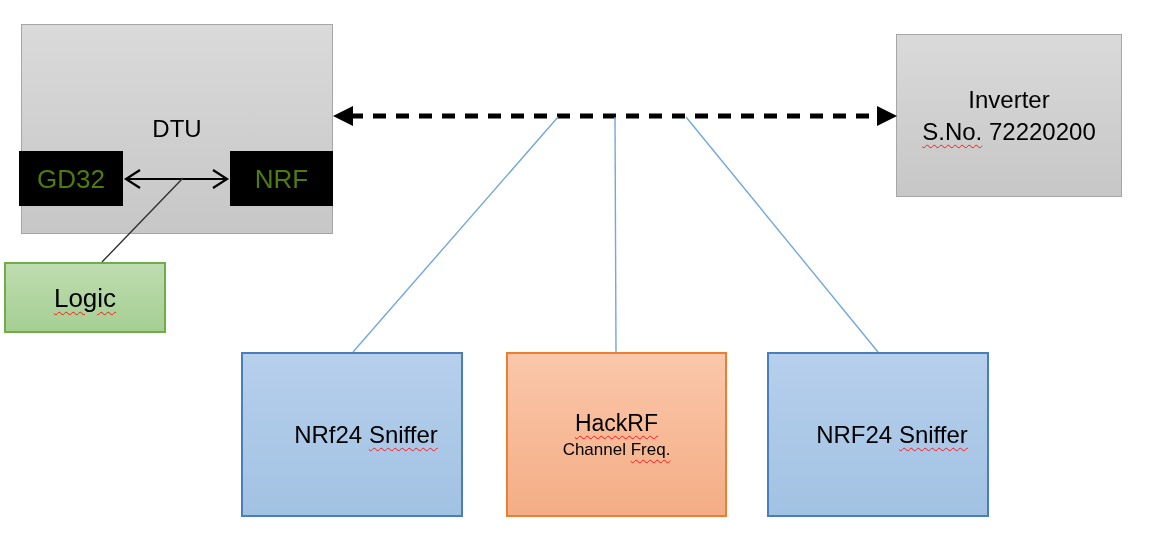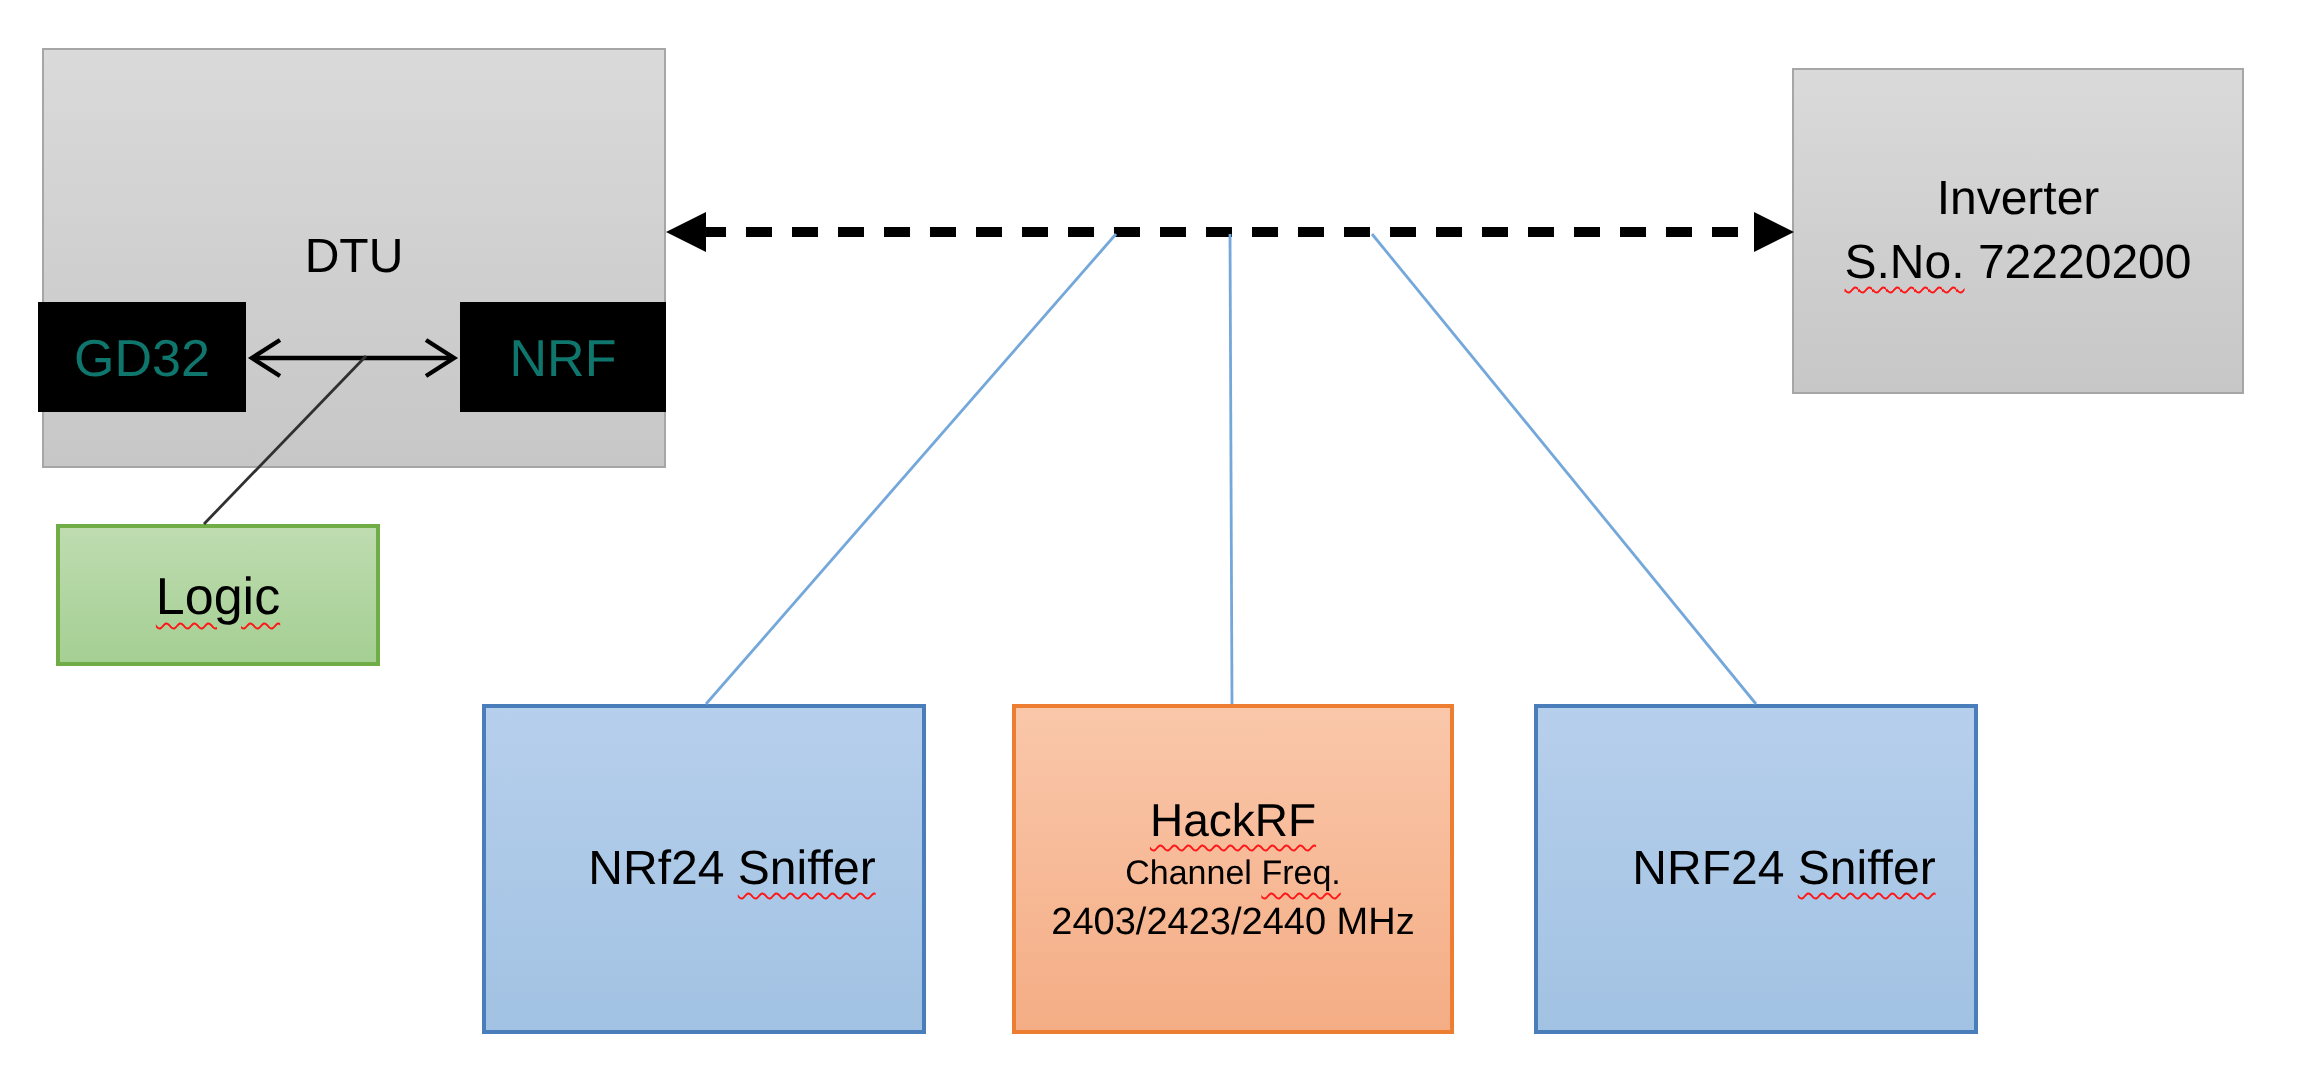--- a/index.html
+++ b/index.html
@@ -19,21 +19,21 @@
     align-items: center;
     justify-content: center;
     text-align: center;
   }
   .gray {
     background: linear-gradient(180deg, #dadada 0%, #cfcfcf 55%, #c7c7c7 100%);
     border: 1px solid #a6a6a6;
   }
   .black-box {
     background: #000000;
-    color: #0f766e;
+    color: #4d7c0f;
   }
   .green {
     background: linear-gradient(180deg, #bedcb0 0%, #a5cf93 100%);
     border: 2px solid #70ad47;
   }
   .blue {
     background: linear-gradient(180deg, #b6cfec 0%, #a2c2e3 100%);
     border: 2px solid #4a7ebb;
     padding-left: 28px;
   }
@@ -67,21 +67,21 @@
 </div>
 
 <div class="box black-box t26" style="left:19px; top:151px; width:104px; height:55px;">
   <span>GD32</span>
 </div>
 
 <div class="box black-box t26" style="left:230px; top:151px; width:103px; height:55px;text-align:center;">
   <span>NRF</span>
 </div>
 
-<div class="box green t26" style="left:28px; top:262px; width:162px; height:71px;">
+<div class="box green t26" style="left:4px; top:262px; width:162px; height:71px;">
   <span class="sp">Logic</span>
 </div>
 
 <div class="box gray" style="left:896px; top:34px; width:226px; height:163px;">
   <div class="t24">Inverter</div>
   <div class="t24">
     <span class="sp">S.No.</span>
     <span>72220200</span>
   </div>
 </div>
@@ -94,21 +94,20 @@
 </div>
 
 <div class="box orange" style="left:506px; top:352px; width:221px; height:165px;">
   <div class="t23">
     <span class="sp">HackRF</span>
   </div>
   <div class="t17">
     <span>Channel</span>
     <span class="sp">Freq.</span>
   </div>
-  <div class="t19">2403/2423/2440 MHz</div>
 </div>
 
 <div class="box blue" style="left:767px; top:352px; width:222px; height:165px;">
   <div class="t24">
     <span>NRF24</span>
     <span class="sp">Sniffer</span>
   </div>
 </div>
 
 <svg id="connectors" width="1157" height="543" viewBox="0 0 1157 543">

